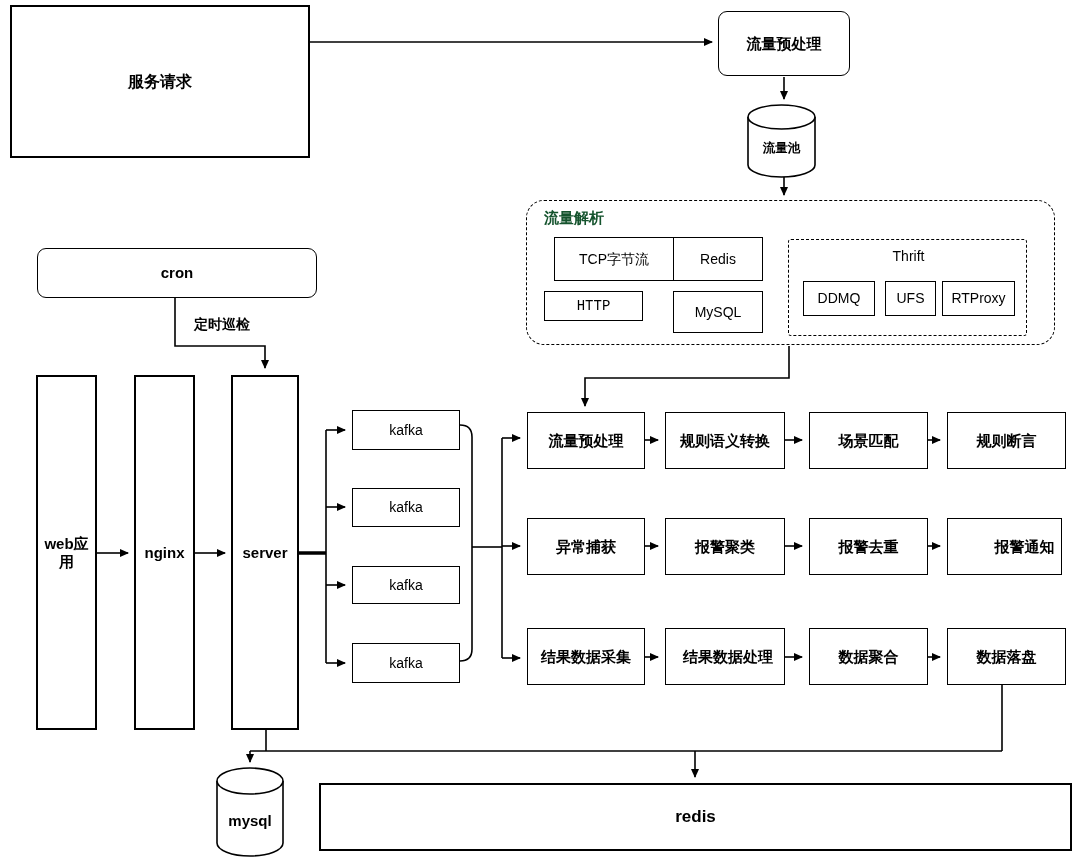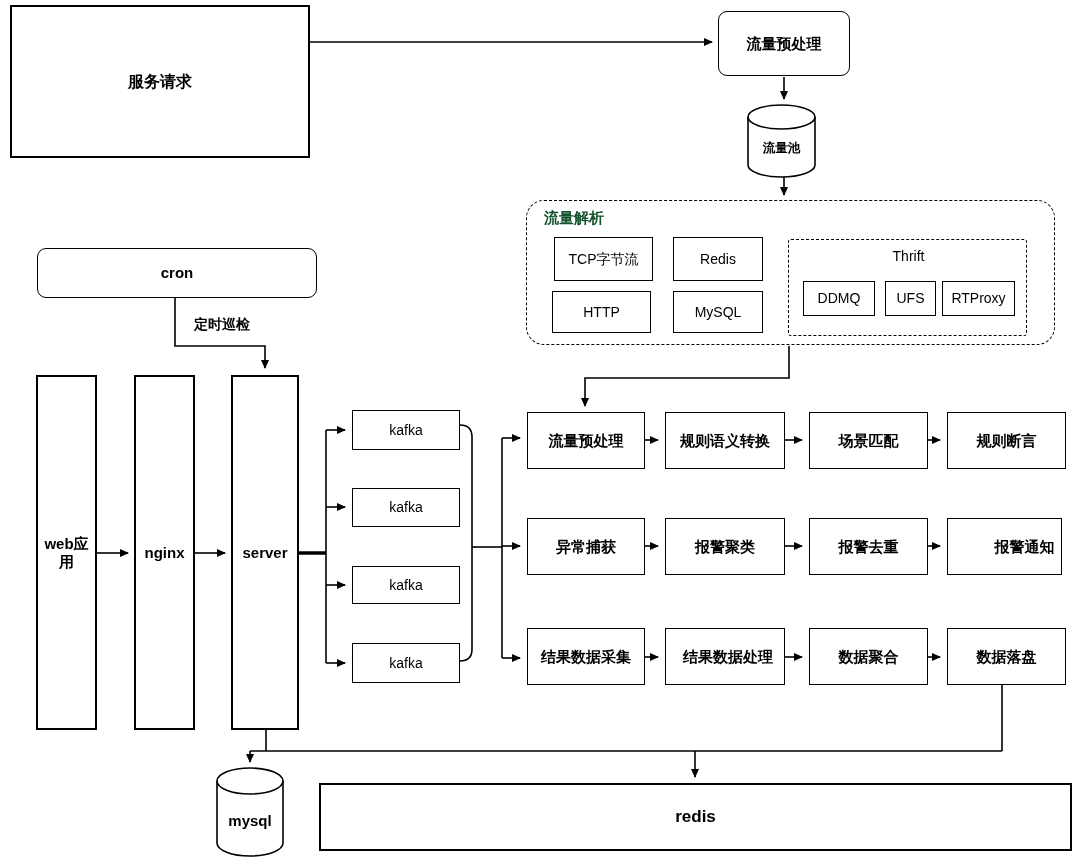--- a/index.html
+++ b/index.html
@@ -86,23 +86,23 @@
   </svg>
 
   <div class="node bold" style="left:10px;top:5px;width:300px;height:153px;border-width:2px;font-size:16px;">服务请求</div>
 
   <div class="node rounded bold" style="left:718px;top:11px;width:132px;height:65px;font-size:15px;">流量预处理</div>
 
   <div class="plain bold" style="left:748px;top:136px;width:67px;height:24px;font-size:12.5px;">流量池</div>
 
   <div class="dashedGroup" style="left:526px;top:200px;width:529px;height:145px;border-radius:18px;">
     <div class="groupTitle" style="left:17px;top:8px;font-size:15px;">流量解析</div>
-    <div class="node" style="left:27px;top:36px;width:99px;height:44px;font-size:14px;">TCP字节流</div>
+    <div class="node" style="left:27px;top:36px;width:120px;height:44px;font-size:14px;">TCP字节流</div>
     <div class="node" style="left:146px;top:36px;width:90px;height:44px;font-size:14px;">Redis</div>
-    <div class="node" style="left:25px;top:90px;width:99px;height:42px;font-size:14px;">HTTP</div>
+    <div class="node" style="left:17px;top:90px;width:99px;height:30px;font-size:14px;font-family:Liberation Mono, monospace;">HTTP</div>
     <div class="node" style="left:146px;top:90px;width:90px;height:42px;font-size:14px;">MySQL</div>
 
     <div class="dashedGroup" style="left:261px;top:38px;width:239px;height:97px;border-radius:3px;">
       <div class="plain" style="left:0;top:6px;width:239px;height:20px;font-size:14px;">Thrift</div>
       <div class="node" style="left:14px;top:41px;width:72px;height:35px;font-size:14px;">DDMQ</div>
       <div class="node" style="left:96px;top:41px;width:51px;height:35px;font-size:14px;">UFS</div>
       <div class="node" style="left:153px;top:41px;width:73px;height:35px;font-size:14px;">RTProxy</div>
     </div>
   </div>
 

